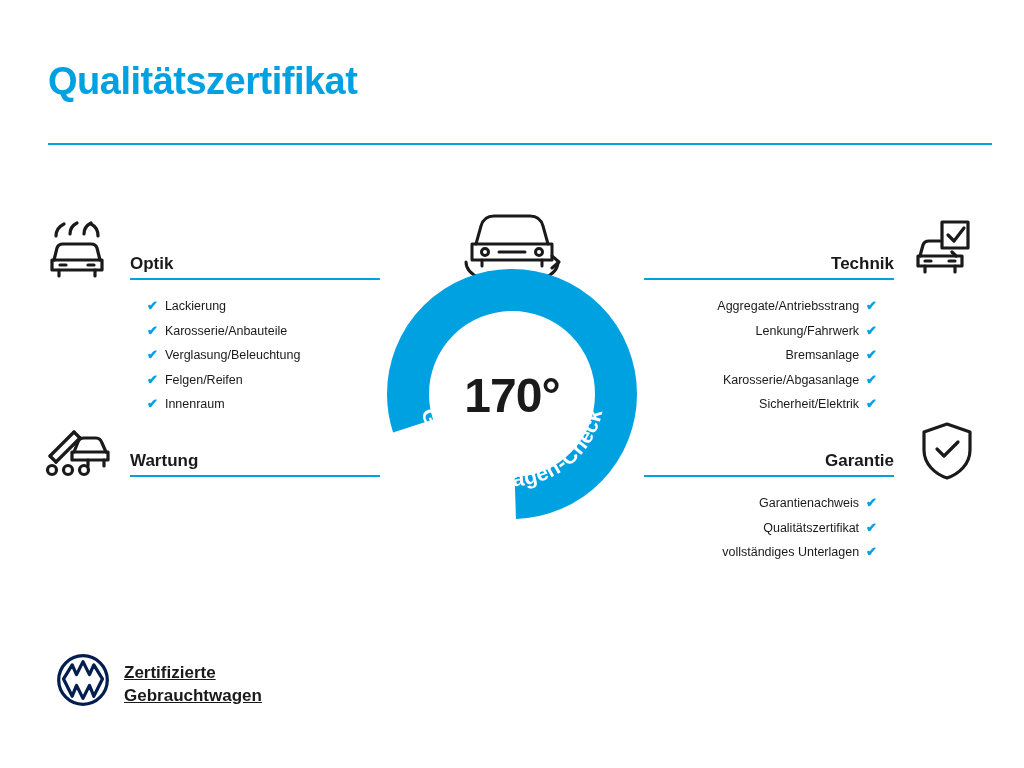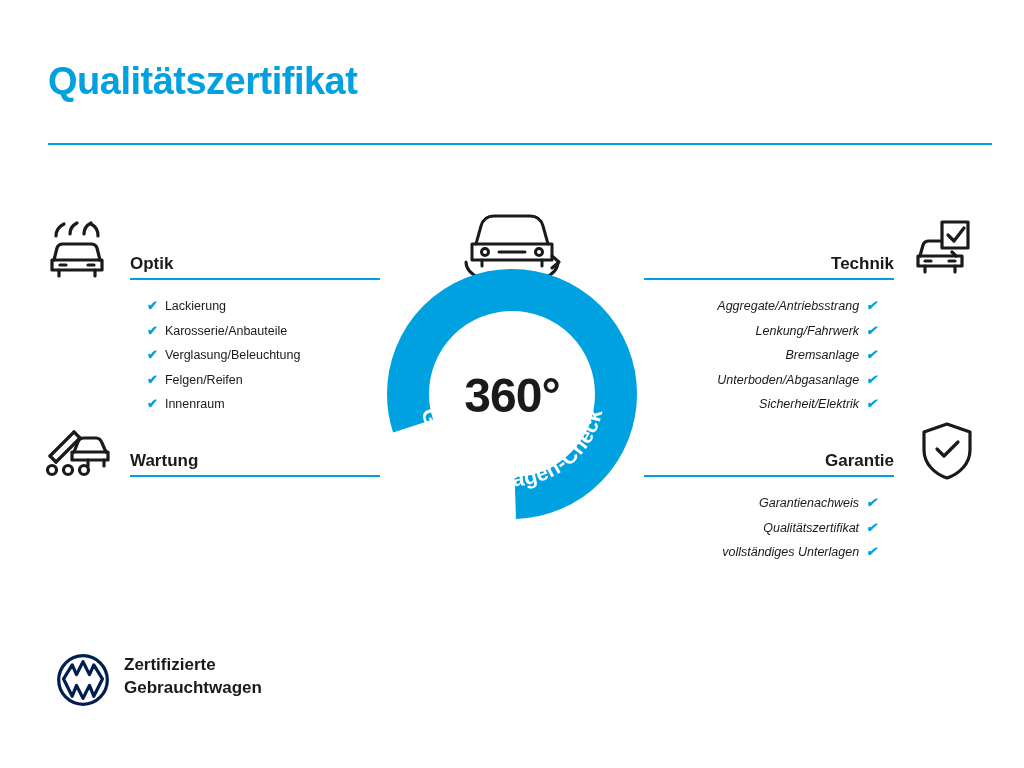--- a/index.html
+++ b/index.html
@@ -72,21 +72,21 @@
     padding: 0;
     margin-top: 14px;
   }
   ul.items li {
     font-size: 12.5px;
     line-height: 23.5px;
     color: #1a1a1a;
     white-space: nowrap;
   }
   .block.left ul.items li { text-align: left; }
-  .block.right ul.items li { text-align: right; font-style: italic; }
+  .block.right ul.items li { text-align: right; }
   .chk {
     color: #00a1e0;
     font-weight: bold;
     font-size: 13px;
   }
   .block.left .chk { margin-right: 7px; }
   .block.right .chk { margin-left: 7px; }
 
   
   #block-optik   { left: 130px; top: 238px; width: 250px; }
@@ -141,21 +141,22 @@
     left: 82px;
     top: 0px;
   }
 
   
   .footer {
     position: absolute;
     left: 56px;
     top: 645px;
     display: flex;
-    align-items: flex-start;
+    align-items: flex-end;
+    text-decoration: underline;
   }
   .vw-logo {
     width: 54px;
     height: 54px;
     flex: 0 0 auto;
   }
   .footer-text {
     margin-left: 14px;
     font-size: 17px;
     font-weight: bold;
@@ -239,21 +240,21 @@
 
   <div class="block right" id="block-technik">
     <div class="block-head">
       <div class="block-title">Technik</div>
       <div class="block-rule"></div>
     </div>
     <ul class="items">
       <li><span>Aggregate/Antriebsstrang</span><span class="chk">✔</span></li>
       <li><span>Lenkung/Fahrwerk</span><span class="chk">✔</span></li>
       <li><span>Bremsanlage</span><span class="chk">✔</span></li>
-      <li><span>Unterboden/Abgasanlage</span><span class="chk">✔</span></li>
+      <li><span>Karosserie/Abgasanlage</span><span class="chk">✔</span></li>
       <li><span>Sicherheit/Elektrik</span><span class="chk">✔</span></li>
     </ul>
   </div>
 
   <div class="side-icon" id="icon-garantie">
     <svg width="58" height="62" viewBox="0 0 58 62" fill="none" stroke="#1a1a1a" stroke-width="3.2" stroke-linecap="round" stroke-linejoin="round">
       <path d="M29 4 L52 12 L52 30 C52 44 41 54 29 58 C17 54 6 44 6 30 L6 12 Z"></path>
       <path d="M19 29 L26 36 L40 22"></path>
     </svg>
   </div>
@@ -290,21 +291,21 @@
       <svg class="ring-text" viewBox="0 0 260 260">
         <defs>
           <path id="ringPath" d="M 38,130 A 92,92 0 1 0 222,130" fill="none"></path>
         </defs>
 
         <circle cx="130" cy="130" r="104" fill="none" stroke="#00a1e0" stroke-width="42" stroke-dasharray="520 134" stroke-dashoffset="197" transform="rotate(-90 130 130)" stroke-linecap="butt"></circle>
         <text font-family="Liberation Sans, sans-serif" font-size="21.5" font-weight="bold" fill="#ffffff" letter-spacing="0.4">
           <textPath href="#ringPath" startOffset="50%" text-anchor="middle">Gebrauchtwagen-Check</textPath>
         </text>
       </svg>
-      <div class="deg">360°</div>
+      <div class="deg">170°</div>
     </div>
   </div>
 
   <div class="footer">
     <svg class="vw-logo" viewBox="0 0 100 100">
       <circle cx="50" cy="50" r="45" fill="none" stroke="#001e50" stroke-width="6"></circle>
       <path d="M50 16 L62 40 L70 22 L86 48 L70 80 L62 60 L50 84 L38 60 L30 80 L14 48 L30 22 L38 40 Z" fill="none" stroke="#001e50" stroke-width="6" stroke-linejoin="round"></path>
     </svg>
     <div class="footer-text">
       <div>Zertifizierte</div>

